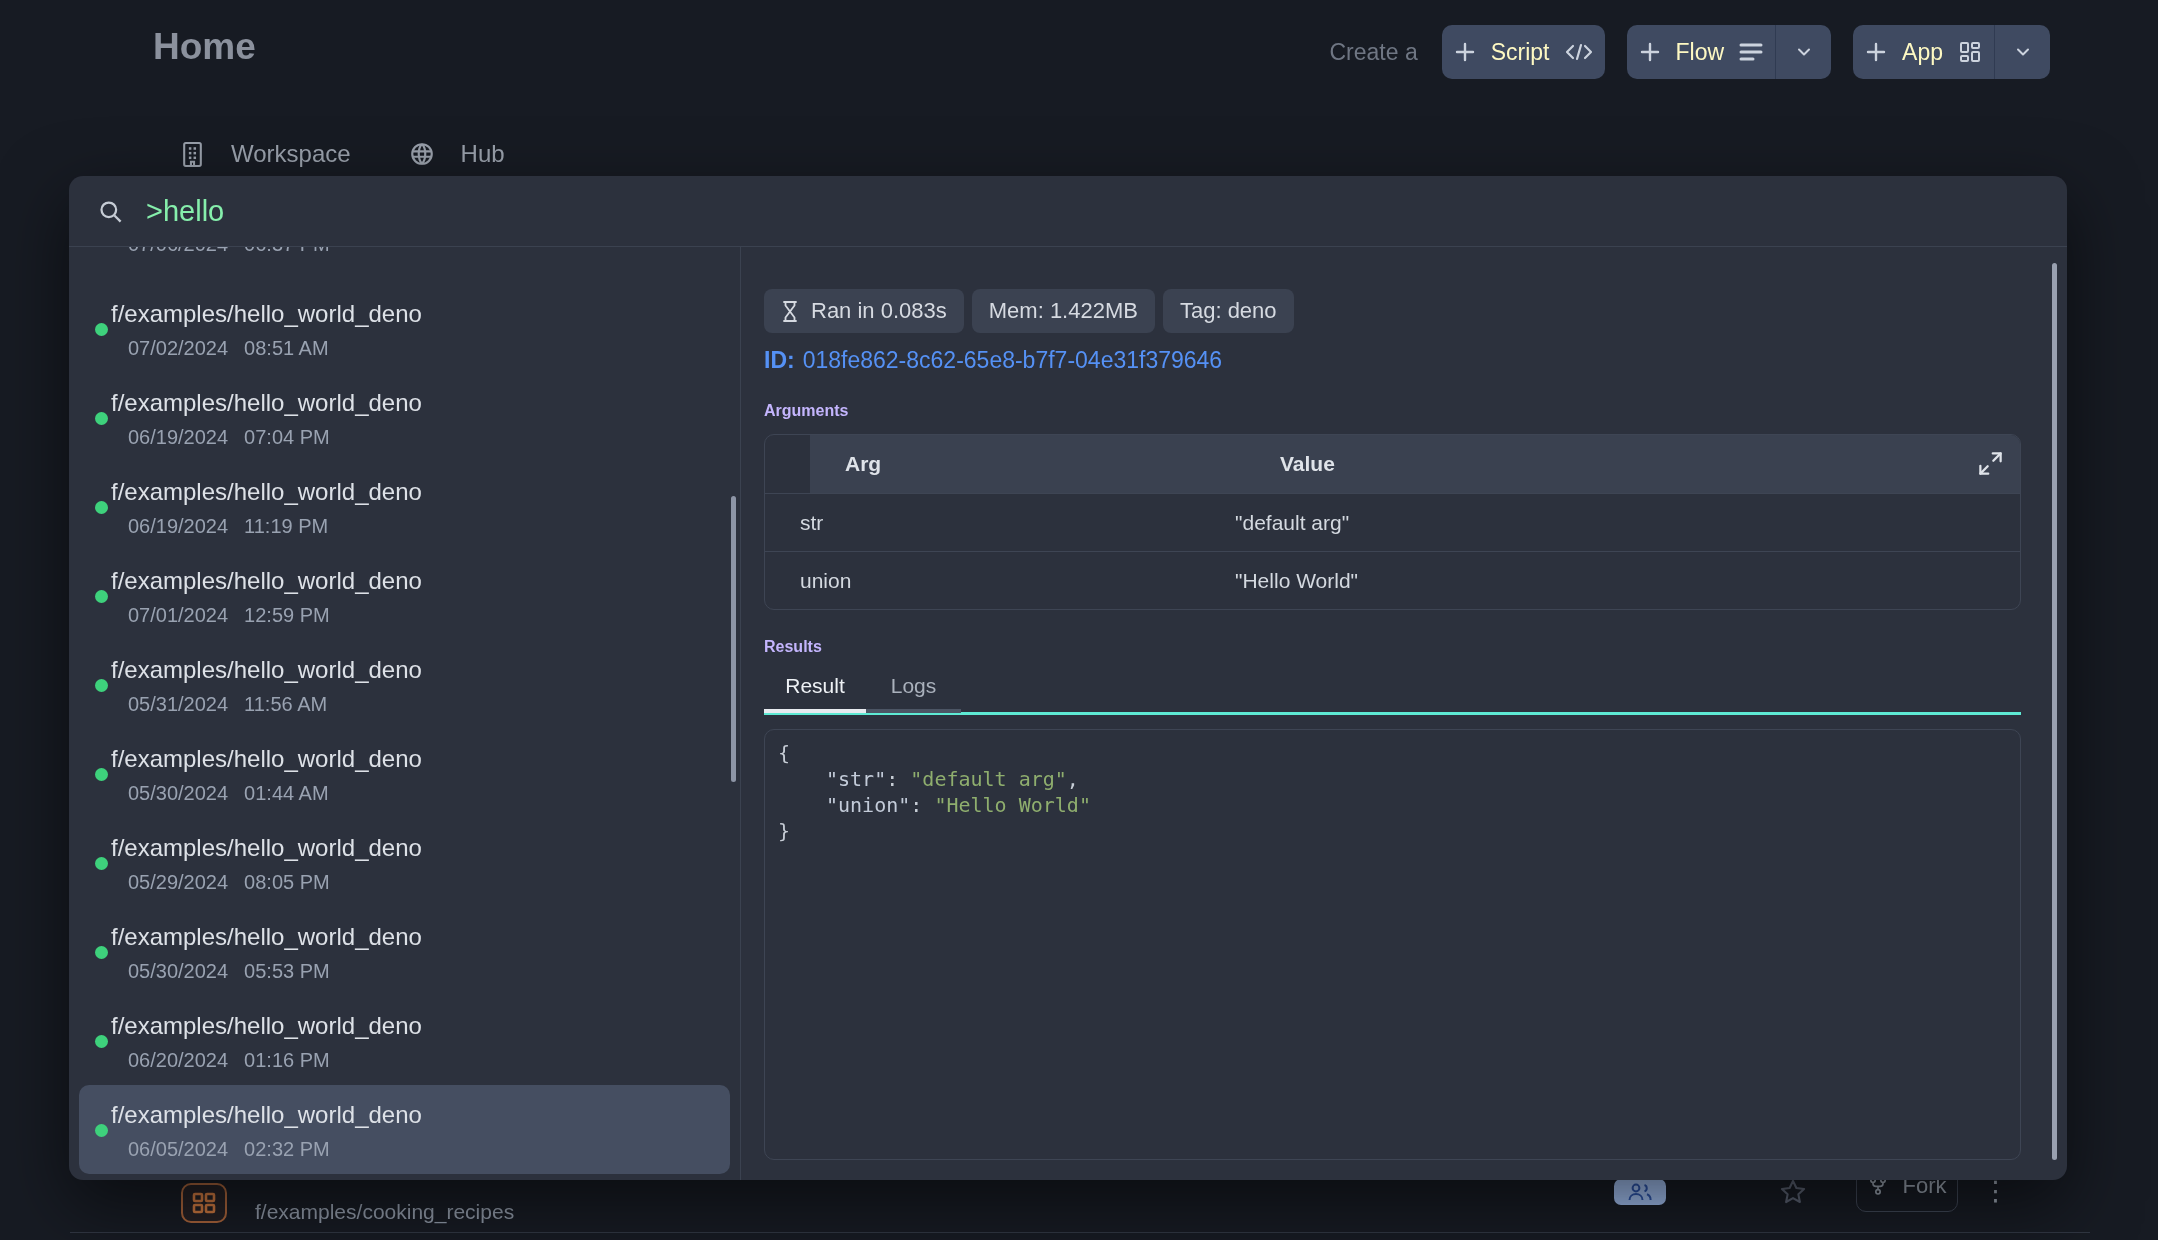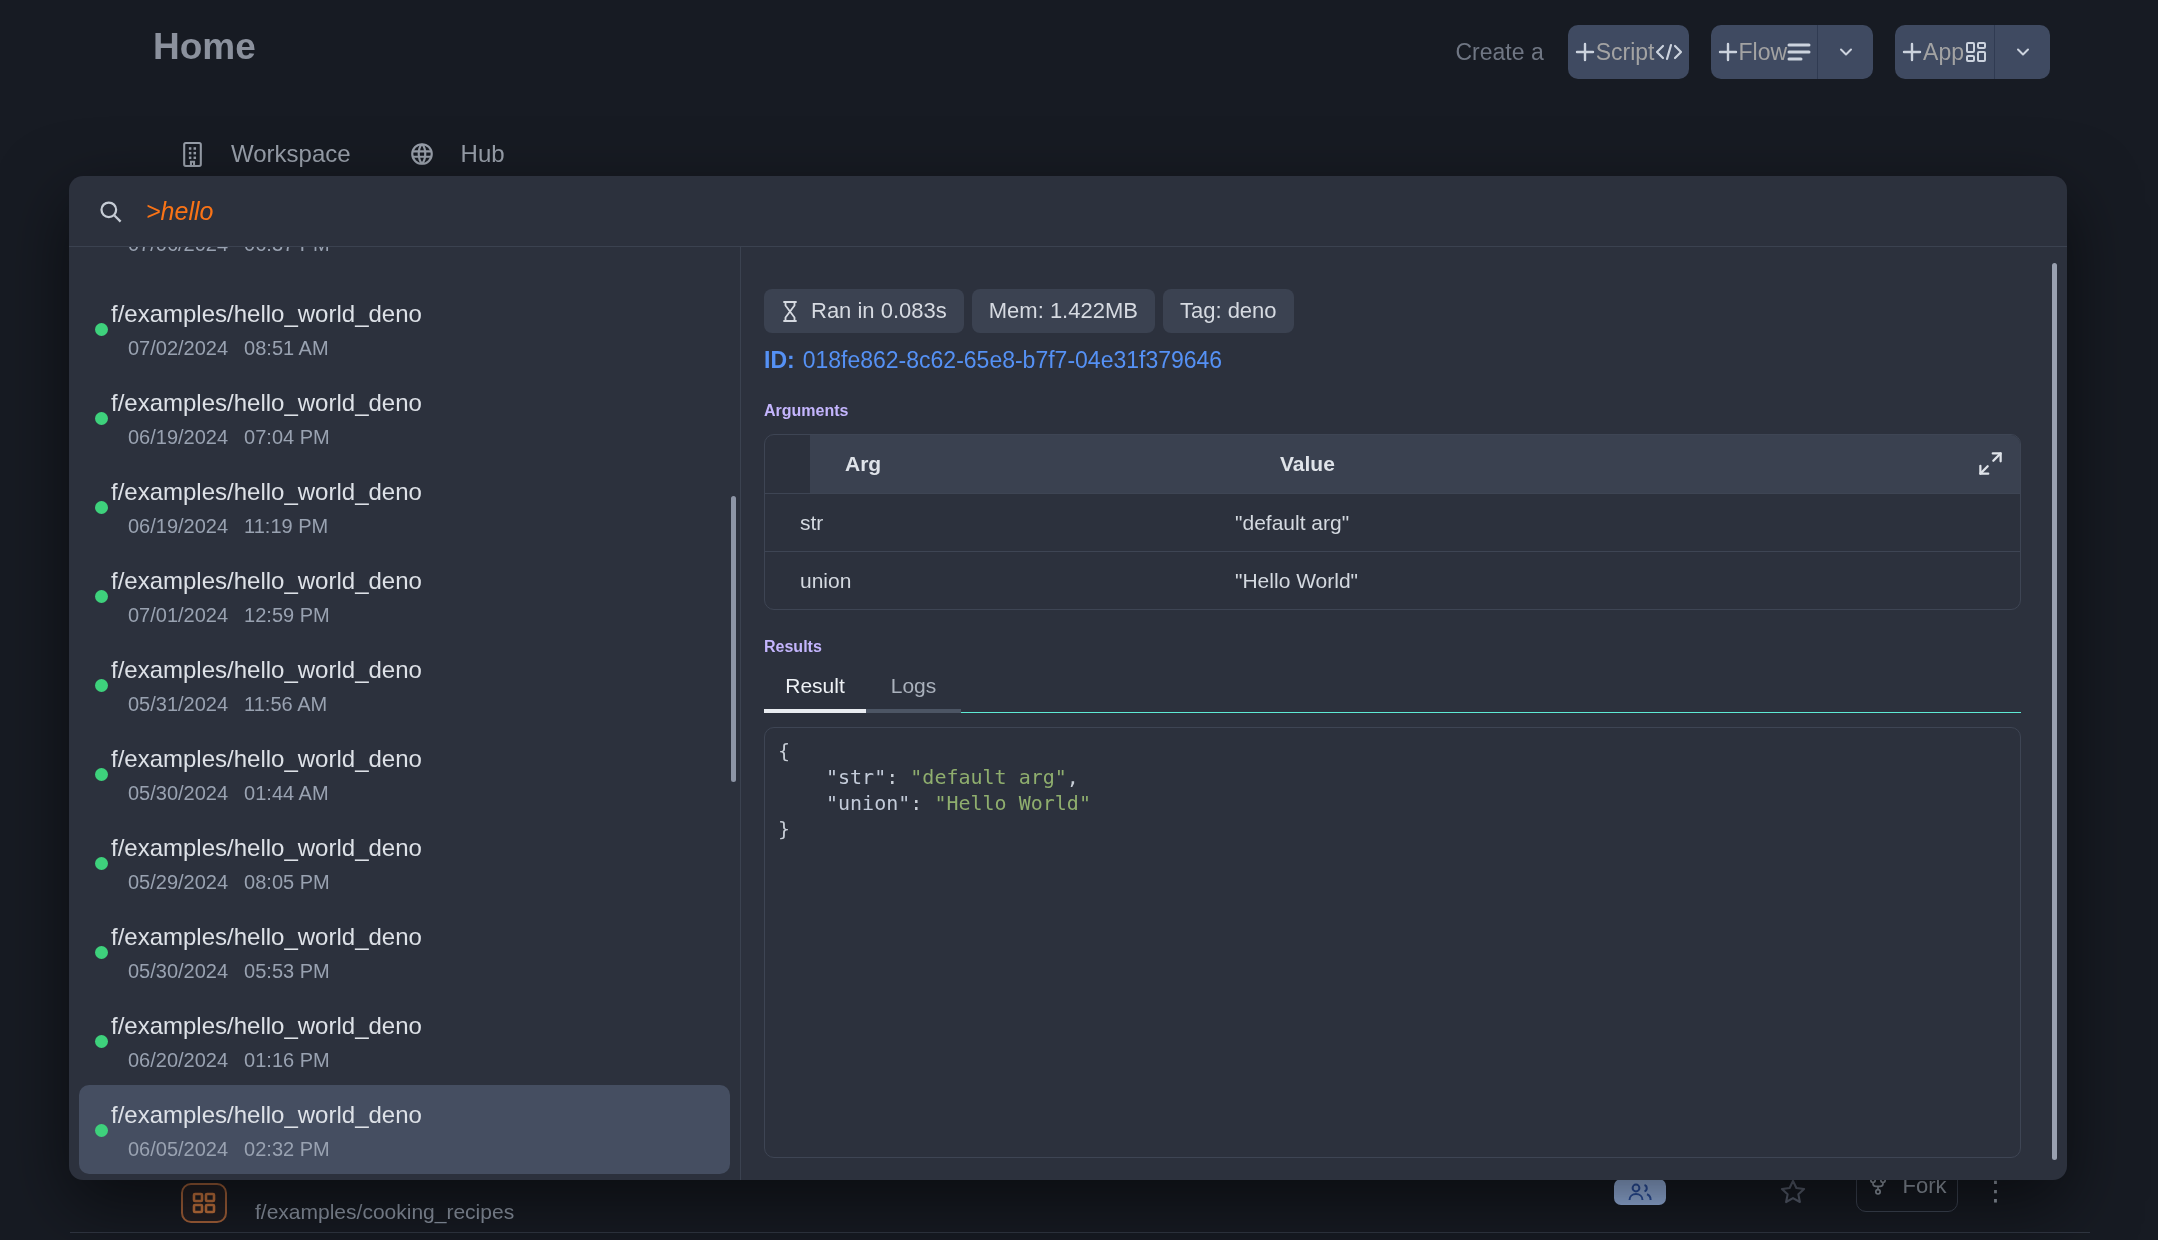--- a/index.html
+++ b/index.html
@@ -9,36 +9,36 @@
     background:#171b23;
     font-family:"Liberation Sans","DejaVu Sans",sans-serif;
     -webkit-font-smoothing:antialiased;
   }
 
   
   .page-title { position:absolute; left:153px; top:26px; font-size:37px; font-weight:700; color:#8b919d; }
   .create-row { position:absolute; top:25px; right:108px; height:54px; display:flex; align-items:center; gap:22px; }
   .create-label { color:#6f7683; font-size:23px; margin-right:2px; }
   .hbtn { background:#3f4a61; border-radius:10px; height:54px; display:flex; align-items:stretch; overflow:hidden; }
-  .hbtn-main { display:flex; align-items:center; padding:0 6px; color:#a3a3a3; font-size:23px; font-weight:500; cursor:pointer; }
+  .hbtn-main { display:flex; align-items:center; gap:15px; padding:0 12px; color:#fef9c3; font-size:23px; font-weight:500; cursor:pointer; }
   .hbtn-caret { width:56px; display:flex; align-items:center; justify-content:center; border-left:1px solid #303b52; cursor:pointer; }
   .icon { display:inline-flex; align-items:center; justify-content:center; }
 
   
   .nav-tabs { position:absolute; left:180px; top:140px; display:flex; gap:58px; align-items:center; color:#99a0ab; font-size:24px; }
   .nav-tab { display:flex; align-items:center; gap:26px; cursor:pointer; }
 
   
   .modal {
     position:absolute; left:69px; top:176px; width:1998px; height:1004px;
     background:#2c313d; border-radius:14px; box-shadow:0 24px 70px rgba(0,0,0,.55);
     z-index:10; display:flex; flex-direction:column; overflow:hidden;
   }
   .search-row { flex:none; height:71px; border-bottom:1px solid #3b4250; display:flex; align-items:center; gap:22px; padding:0 28px; }
-  .search-query { color:#f97316; font-size:25px;font-style:italic; }
+  .search-query { color:#86efac; font-size:29px; }
   .modal-body { flex:1; display:flex; min-height:0; position:relative; }
 
   
   .run-list { flex:none; width:672px; border-right:1px solid #3b4250; position:relative; overflow:hidden; }
   .clipped-item { height:24px; margin:0 10px; overflow:hidden; position:relative; }
   .clipped-item .dates { position:absolute; top:-14px; left:49px; }
   .run-item { height:89px; margin:0 10px; border-radius:10px; position:relative; }
   .run-item:first-of-type { margin-top:13px; }
   .run-item.selected { background:#454e61; }
   .run-item .dot { position:absolute; left:16px; top:39px; width:13px; height:13px; border-radius:50%; background:#3ed17c; }
@@ -53,21 +53,21 @@
   .badge { background:#3b4251; color:#d6dae1; font-size:22px; padding:9px 17px; border-radius:8px; display:flex; align-items:center; gap:12px; }
   .id-row { margin-top:14px; font-size:23px; color:#5591f5; }
   .id-label { font-weight:700; margin-right:8px; }
   .section-title { margin-top:28px; font-size:16px; font-weight:700; color:#c4b5fd; }
   .args-table { margin-top:14px; width:1257px; border:1px solid #3e4554; border-radius:10px; overflow:hidden; }
   .args-header { display:flex; align-items:center; height:58px; background:#3a4150; position:relative; color:#dfe3e9; font-size:21px; font-weight:700;margin-left:45px; }
   .args-row { display:flex; align-items:center; height:58px; border-top:1px solid #3e4554; color:#d4d9e0; font-size:21px; }
   .col-arg { width:435px; padding-left:35px; }
   .col-value { flex:1; padding-left:35px; }
   .expand-btn { position:absolute; right:16px; top:15px; cursor:pointer; }
-  .result-tabs { margin-top:10px; display:flex; width:1257px; border-bottom:1px solid #5eead4; }
+  .result-tabs { margin-top:10px; display:flex; width:1257px; border-bottom:3px solid #5eead4; }
   .tab { font-size:21px; padding:8px 0 11px; text-align:center; margin-bottom:-1px; cursor:pointer; }
   .tab.active { width:102px; color:#eef1f5; border-bottom:4px solid #e8ebf0; }
   .tab.inactive { width:95px; color:#aab1bc; border-bottom:4px solid #4c5564; }
   .code-block { margin-top:14px; width:1257px; height:431px; border:1px solid #3e4554; border-radius:10px; padding:10px 0 0 13px; overflow:hidden; }
   .code-block, .code-line { font-family:"DejaVu Sans Mono","Liberation Mono",monospace; font-size:20px; line-height:26px; color:#c7cdd6; }
   .code-line { display:block; white-space:pre; }
   .code-line.indent { padding-left:48px; }
   .json-key { color:#c3cbd9; }
   .json-val { color:#8fae6e; }
   .panel-scrollbar { position:absolute; left:1983px; top:87px; width:5px; height:897px; background:#99a0b0; border-radius:3px; z-index:12; }

